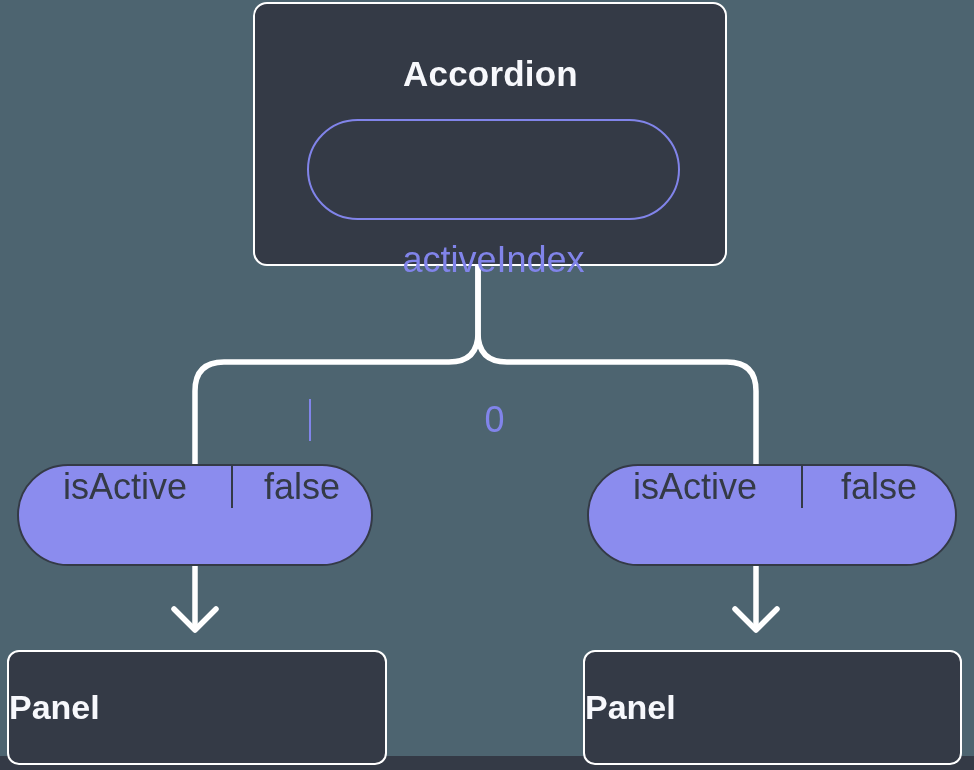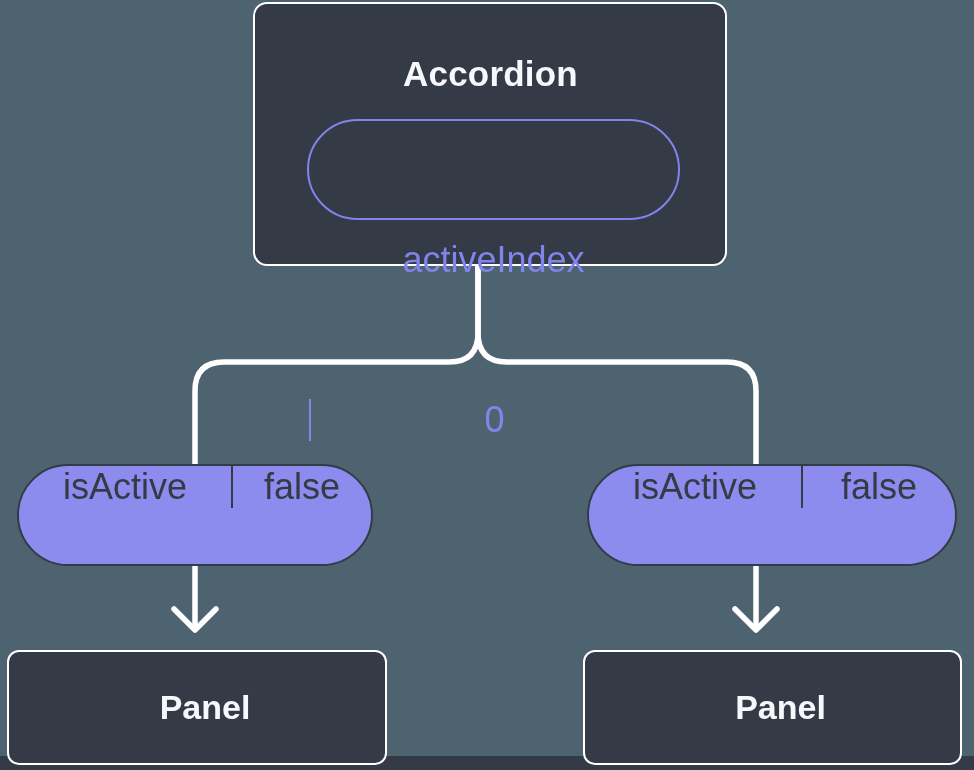--- a/index.html
+++ b/index.html
@@ -110,24 +110,22 @@
     justify-content: center;
   }
 
   
   .panel-node {
     top: 650px;
     height: 115px;
     border-radius: 12px;
     display: flex;
     align-items: center;
-    justify-content: center;
     font-size: 34px;
     font-weight: 600;
-    padding-left: 16px;
   }
   .panel-node-left  { left: 7px;   width: 380px; }
   .panel-node-right { left: 583px; width: 379px; }
 </style>
 </head>
 <body>
 
 <div class="canvas">
 
   <div class="bottom-band"></div>

